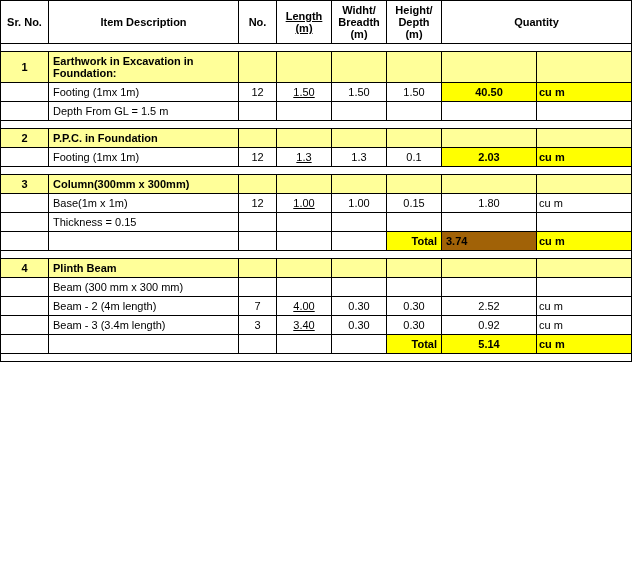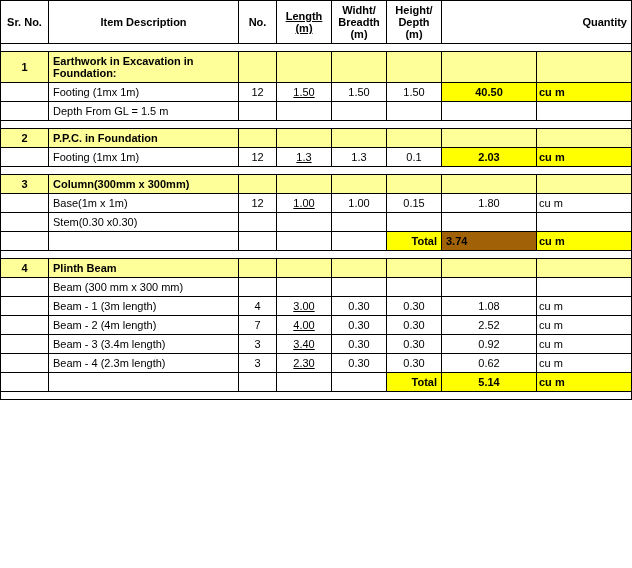--- a/index.html
+++ b/index.html
@@ -26,21 +26,21 @@
       background: #fff;
       font-weight: bold;
       font-size: 11px;
     }
     .col-srno { width: 48px; text-align: center; }
     .col-desc { width: 190px; }
     .col-no   { width: 38px; text-align: center; }
     .col-len  { width: 55px; text-align: center; text-decoration: underline; }
     .col-wid  { width: 55px; text-align: center; }
     .col-ht   { width: 55px; }
-    .col-qty  { width: 95px; text-align: right; }
+    .col-qty  { width: 95px; text-align: center; }
 
     .section-header td {
       background: #ffff99;
       font-weight: bold;
     }
     .bold { font-weight: bold; }
     .center { text-align: center; }
     .empty-row td { height: 10px; }
   </style>
 </head>
@@ -134,21 +134,21 @@
       <td class="col-desc">Base(1m x 1m)</td>
       <td class="col-no center">12</td>
       <td class="col-len center">1.00</td>
       <td class="col-wid center">1.00</td>
       <td class="col-ht center">0.15</td>
       <td class="col-qty" style="text-align:center;">1.80</td>
       <td style="padding-left:2px;">cu m</td>
     </tr>
       <tr>
       <td class="col-srno"></td>
-      <td class="col-desc">Stem(0.30 x0.30)</td>
+      <td class="col-desc">Thickness = 0.15</td>
       <td class="col-no center"></td>
       <td class="col-len center"></td>
       <td class="col-wid center"></td>
       <td class="col-ht center"></td>
       <td class="col-qty" style="text-align:center;"></td>
       <td style="padding-left:2px;"></td>
     </tr>
       <tr>
       <td class="col-srno"></td>
       <td class="col-desc"></td>
@@ -177,60 +177,40 @@
       <td class="col-desc">Beam (300 mm x 300 mm)</td>
       <td class="col-no center"></td>
       <td class="col-len center"></td>
       <td class="col-wid center"></td>
       <td class="col-ht center"></td>
       <td class="col-qty" style="text-align:center;"></td>
       <td style="padding-left:2px;"></td>
     </tr>
       <tr>
       <td class="col-srno"></td>
-      <td class="col-desc">Beam - 1 (3m length)</td>
-      <td class="col-no center">4</td>
-      <td class="col-len center">3.00</td>
-      <td class="col-wid center">0.30</td>
-      <td class="col-ht center">0.30</td>
-      <td class="col-qty" style="text-align:center;">1.08</td>
-      <td style="padding-left:2px;">cu m</td>
-    </tr>
-      <tr>
-      <td class="col-srno"></td>
       <td class="col-desc">Beam - 2 (4m length)</td>
       <td class="col-no center">7</td>
       <td class="col-len center">4.00</td>
       <td class="col-wid center">0.30</td>
       <td class="col-ht center">0.30</td>
       <td class="col-qty" style="text-align:center;">2.52</td>
       <td style="padding-left:2px;">cu m</td>
     </tr>
       <tr>
       <td class="col-srno"></td>
       <td class="col-desc">Beam - 3 (3.4m length)</td>
       <td class="col-no center">3</td>
       <td class="col-len center">3.40</td>
       <td class="col-wid center">0.30</td>
       <td class="col-ht center">0.30</td>
       <td class="col-qty" style="text-align:center;">0.92</td>
       <td style="padding-left:2px;">cu m</td>
     </tr>
       <tr>
       <td class="col-srno"></td>
-      <td class="col-desc">Beam - 4 (2.3m length)</td>
-      <td class="col-no center">3</td>
-      <td class="col-len center">2.30</td>
-      <td class="col-wid center">0.30</td>
-      <td class="col-ht center">0.30</td>
-      <td class="col-qty" style="text-align:center;">0.62</td>
-      <td style="padding-left:2px;">cu m</td>
-    </tr>
-      <tr>
-      <td class="col-srno"></td>
       <td class="col-desc"></td>
       <td class="col-no"></td>
       <td class="col-len"></td>
       <td class="col-wid"></td>
       <td class="col-ht" style="background:#ffff00;font-weight:bold;text-align:right;">Total</td>
       <td style="background:#ffff00;font-weight:bold;text-align:center;">5.14</td>
       <td style="background:#ffff00;font-weight:bold;padding-left:2px;">cu m</td>
     </tr>
       <tr class="empty-row">
         <td colspan="8" style="height:8px;"></td>

